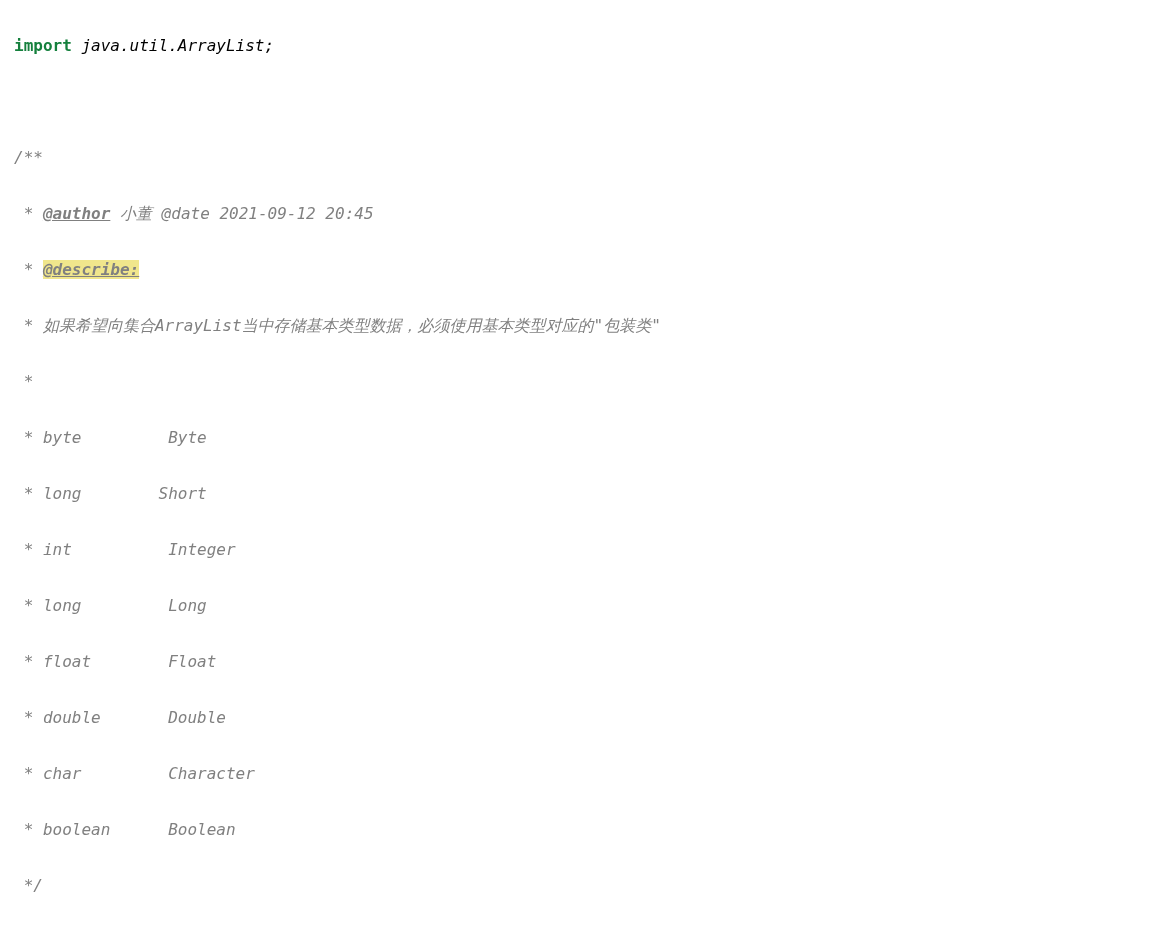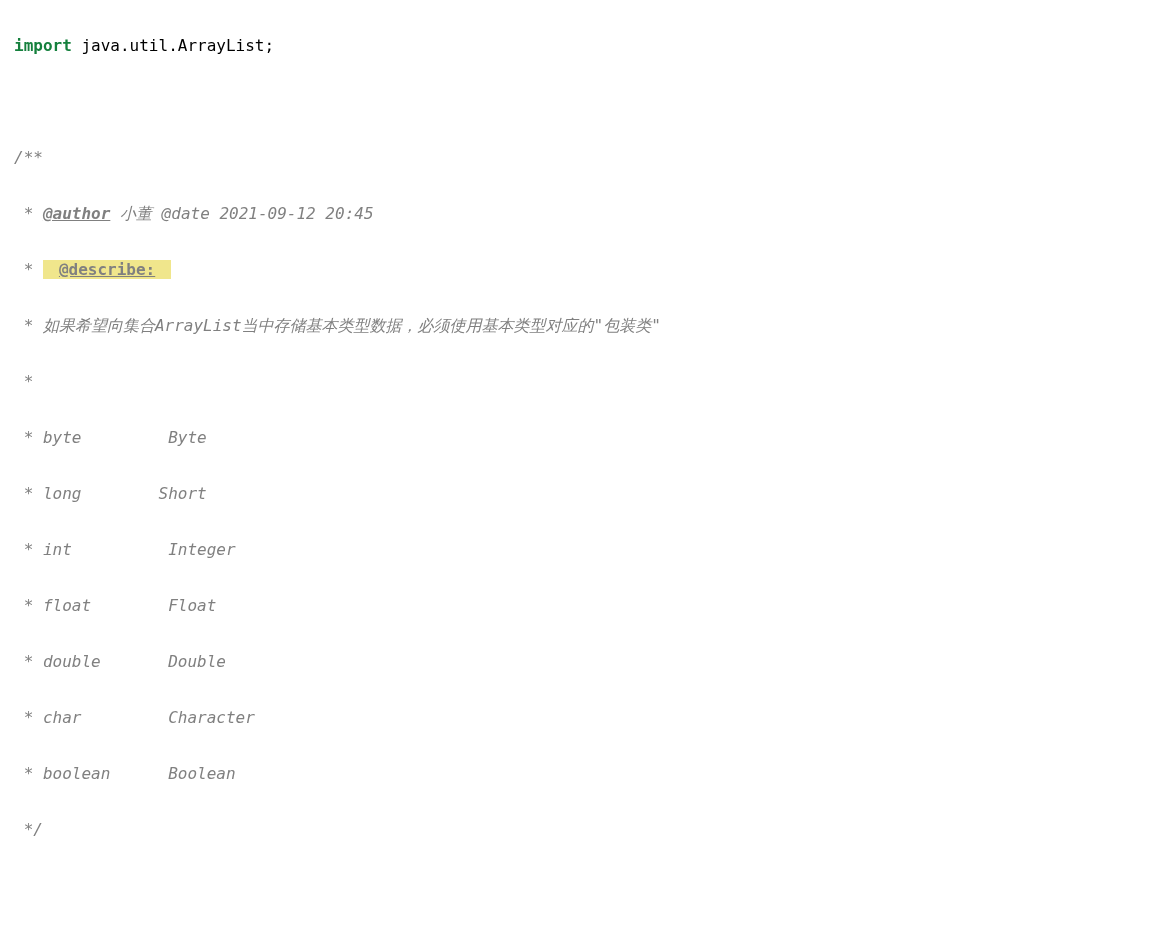--- a/index.html
+++ b/index.html
@@ -24,41 +24,43 @@
   .comment { color: #808080; font-style: italic; }
   .tag-author {
     color: #808080;
     font-style: italic;
     font-weight: bold;
     text-decoration: underline;
     margin-top: 14px;
   }
   .tag-describe {
     color: #808080;
+    font-style: italic;
     font-weight: bold;
     background: #f0e68c;
     text-decoration: underline;
-    padding: 0 16px;
+    padding: 0 0;
   }
-  .plain { color: #000000; }
+  .plain { color: #000000; font-style: italic; }
 </style>
 </head>
 <body>
 
 <div class="code-area">
 <div class="line"><span class="kw">import</span><span class="plain"> java.util.ArrayList;</span></div>
 <div class="line"><span></span></div>
 <div class="line"><span class="comment">/**</span></div>
 <div class="line"><span class="comment"> * </span><span class="tag-author">@author</span><span class="comment"> 小董 @date 2021-09-12 20:45</span></div>
 <div class="line"><span class="comment"> * </span><span class="tag-describe">@describe:</span></div>
 <div class="line"><span class="comment"> * 如果希望向集合ArrayList当中存储基本类型数据，必须使用基本类型对应的"包装类"</span></div>
 <div class="line"><span class="comment"> *</span></div>
 <div class="line"><span class="comment"> * byte         Byte</span></div>
 <div class="line"><span class="comment"> * long        Short</span></div>
 <div class="line"><span class="comment"> * int          Integer</span></div>
+<div class="line"><span class="comment"> * long         Long</span></div>
 <div class="line"><span class="comment"> * float        Float</span></div>
 <div class="line"><span class="comment"> * double       Double</span></div>
 <div class="line"><span class="comment"> * char         Character</span></div>
 <div class="line"><span class="comment"> * boolean      Boolean</span></div>
 <div class="line"><span class="comment"> */</span></div>
 
 
 
 
 

